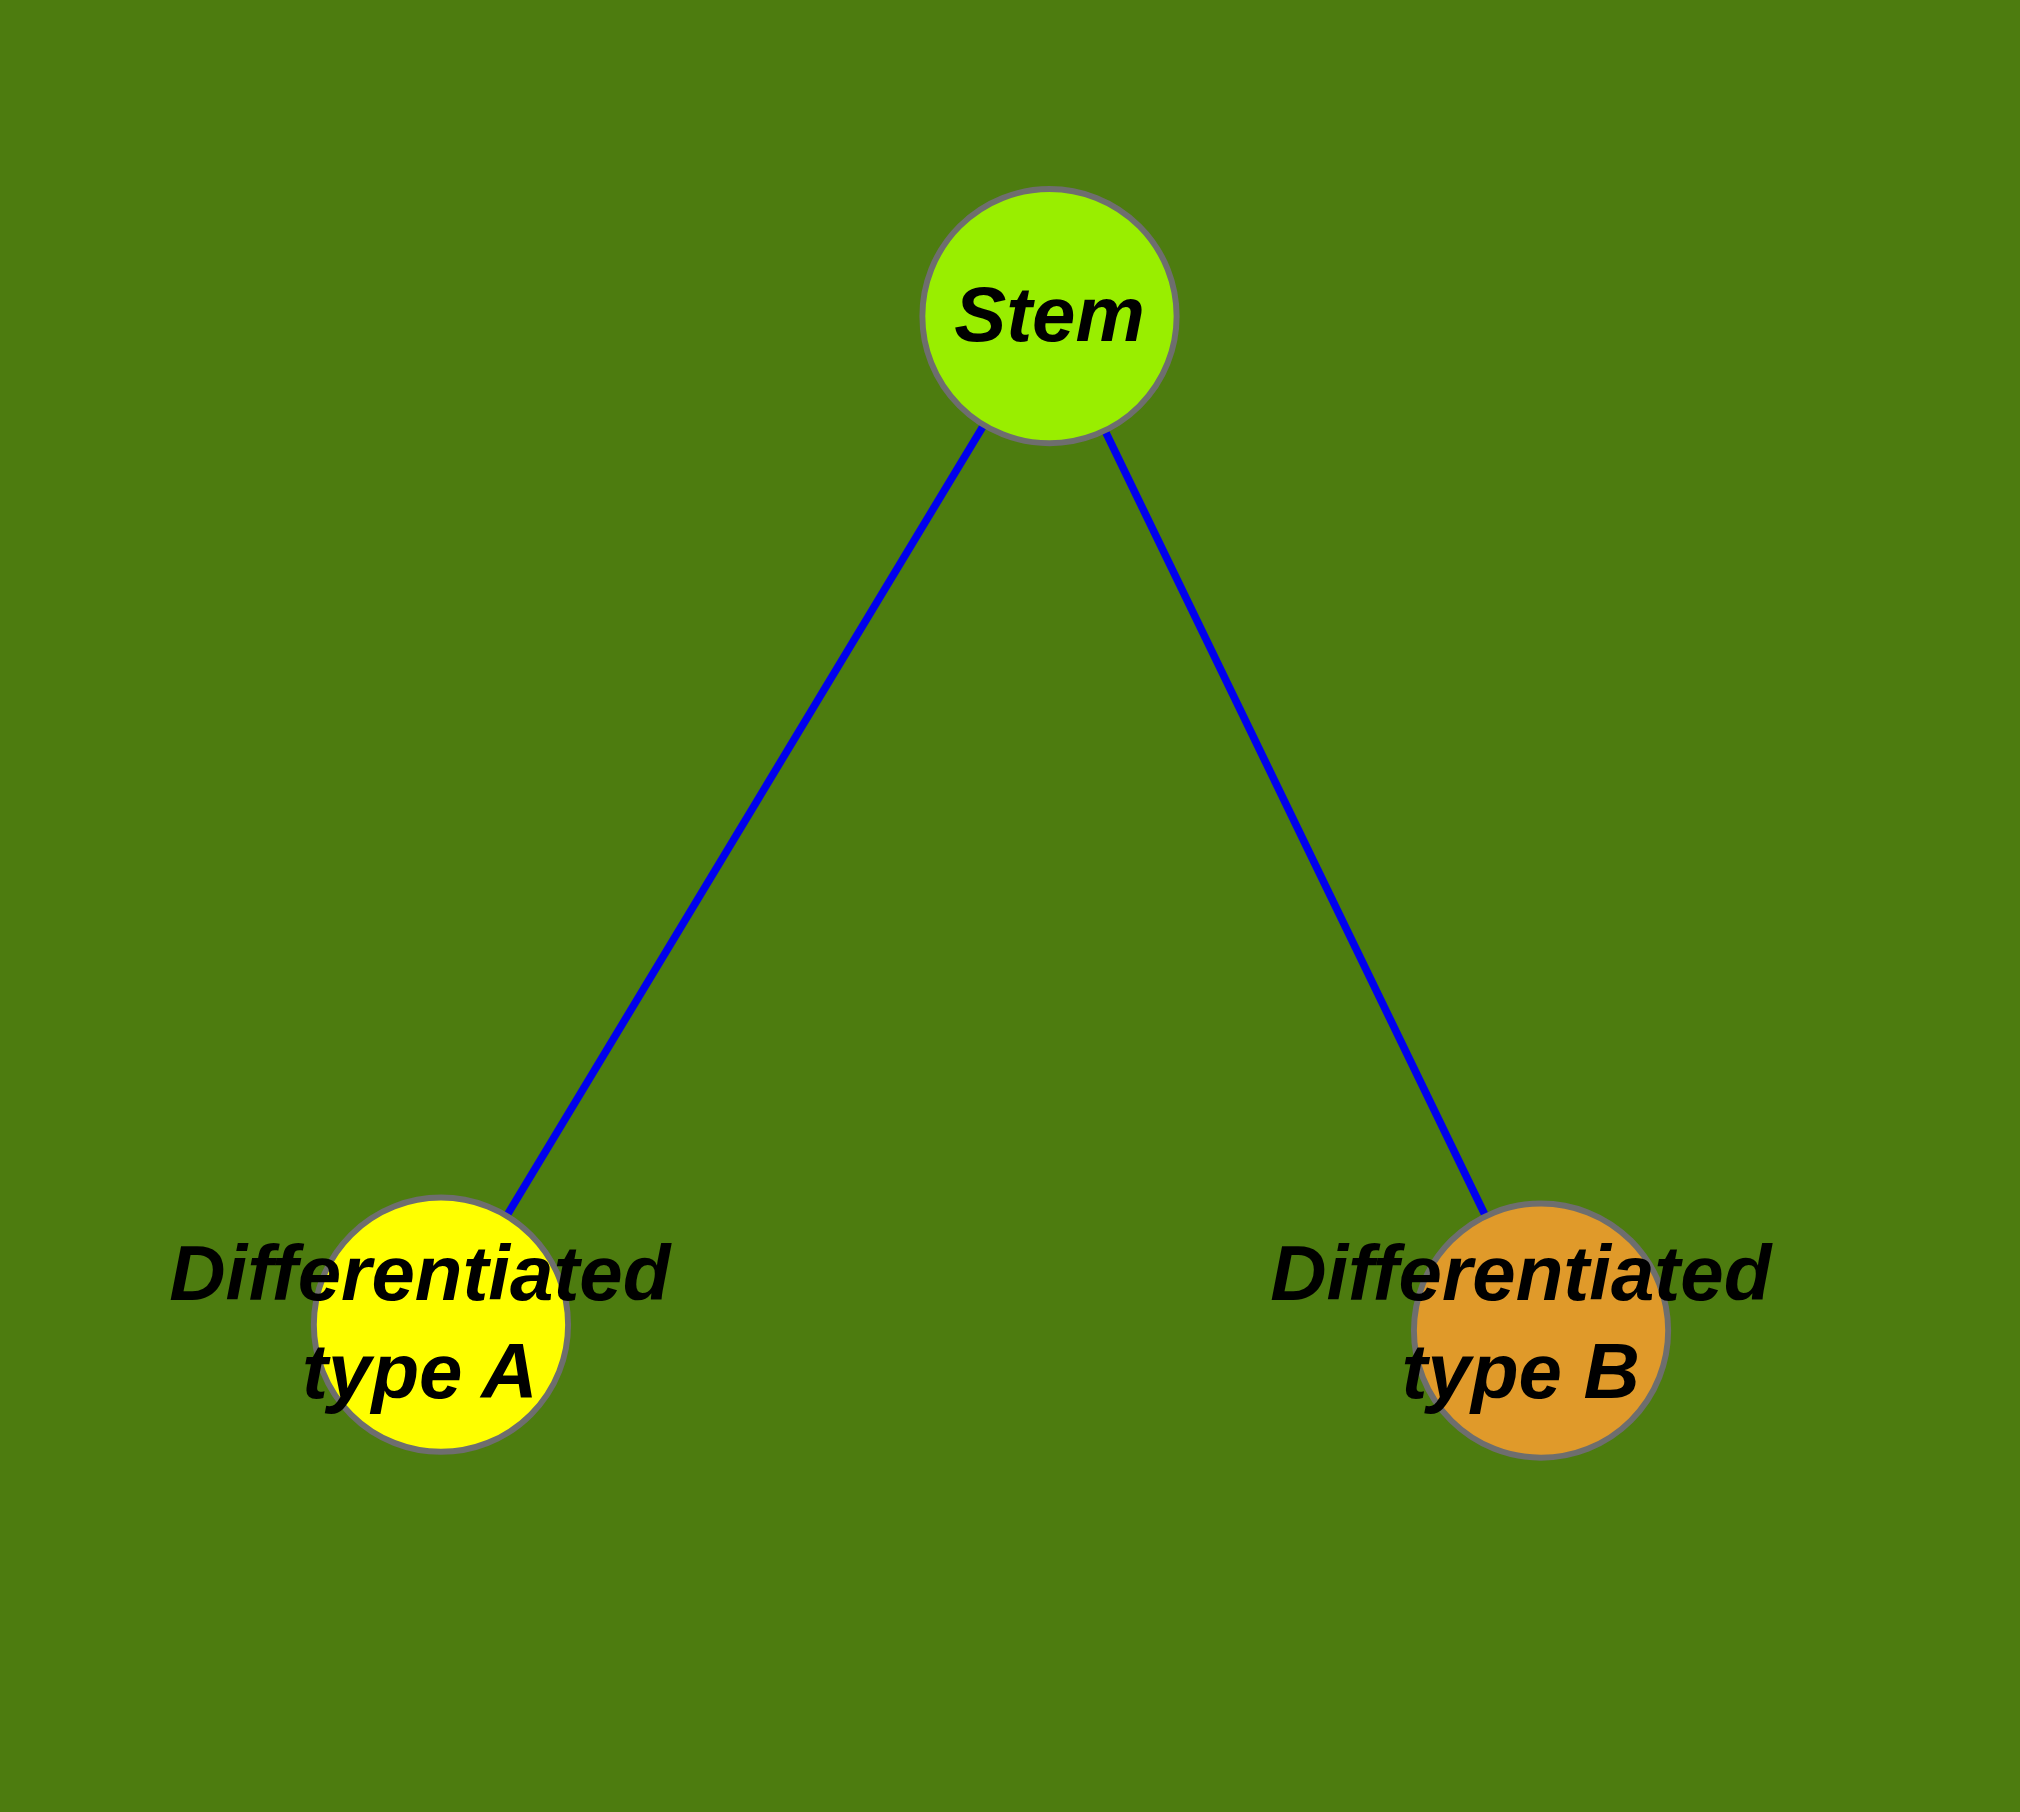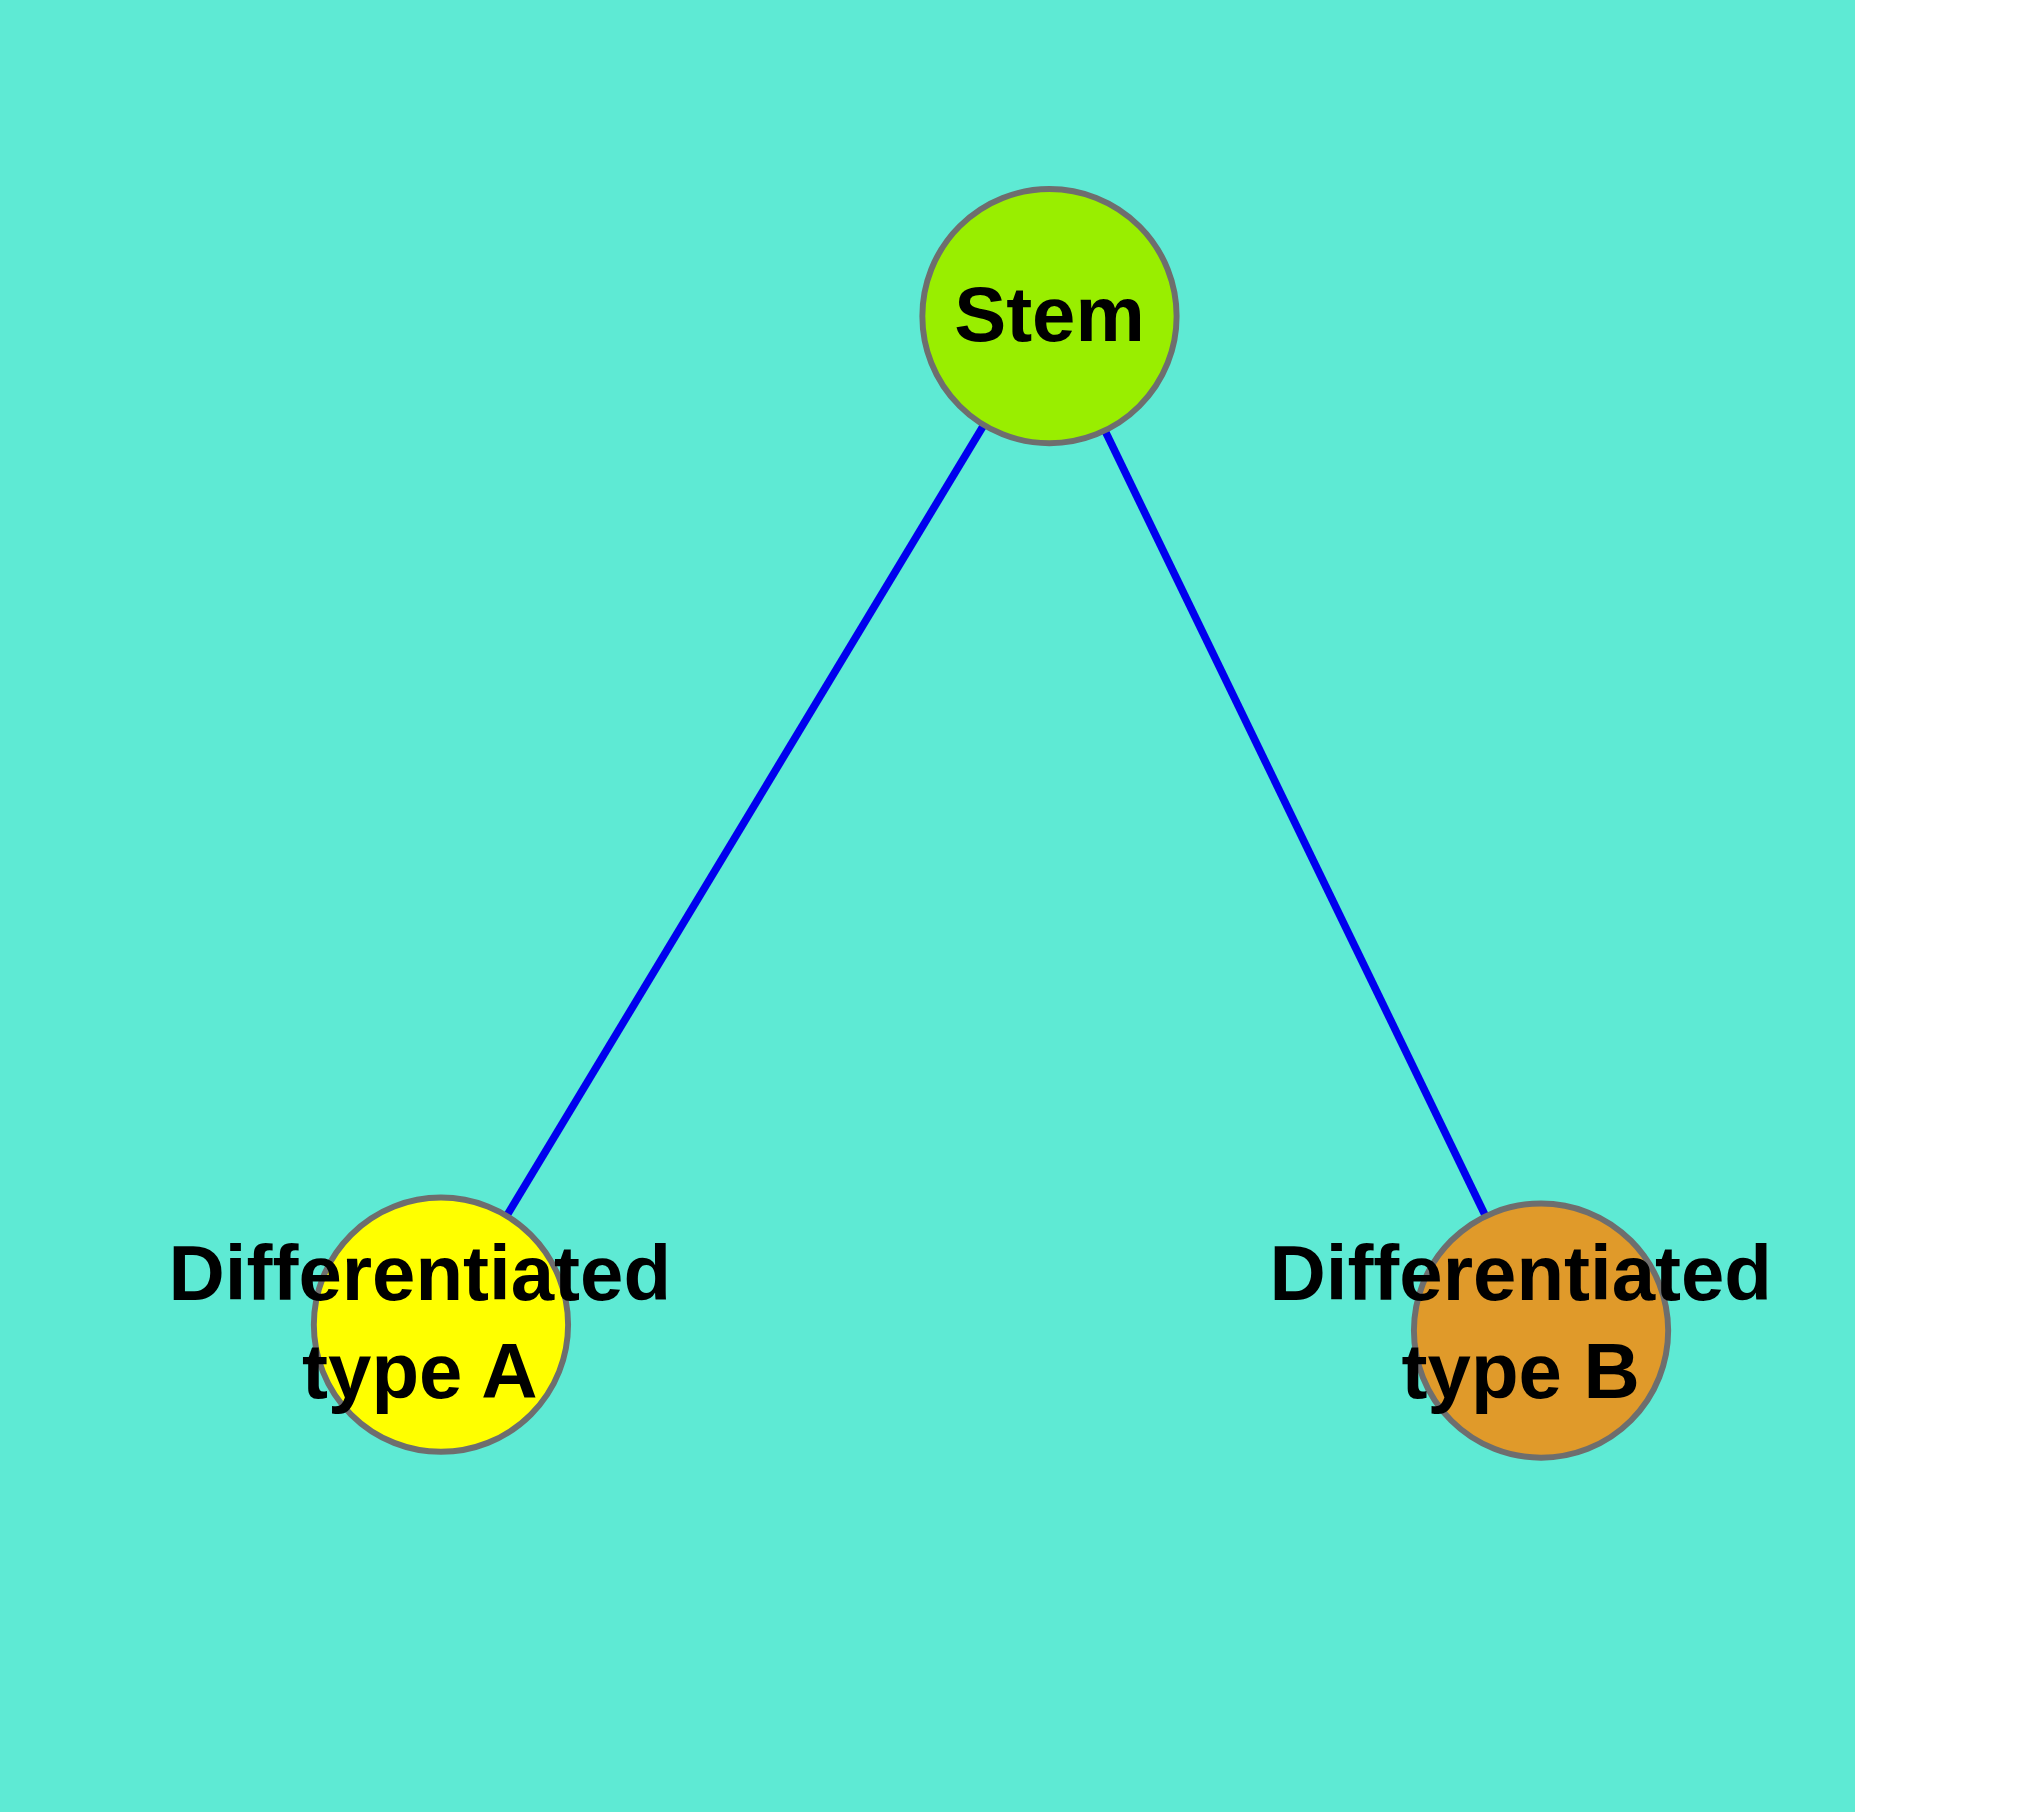--- a/index.html
+++ b/index.html
@@ -7,23 +7,24 @@
     padding: 0;
   }
   body {
     width: 2021px;
     height: 1812px;
     overflow: hidden;
     font-family: "Liberation Sans", sans-serif;
   }
   #graph-canvas {
     position: relative;
-    width: 1855px;
+    width: 2020px;
     height: 1812px;
-    background: #5eead4;
+    background: #4d7c0f;
+    font-style: italic;
   }
   #graph-svg {
     position: absolute;
     left: 0;
     top: 0;
     width: 2021px;
     height: 1812px;
   }
   .node-label {
     font-family: "Liberation Sans", sans-serif;

